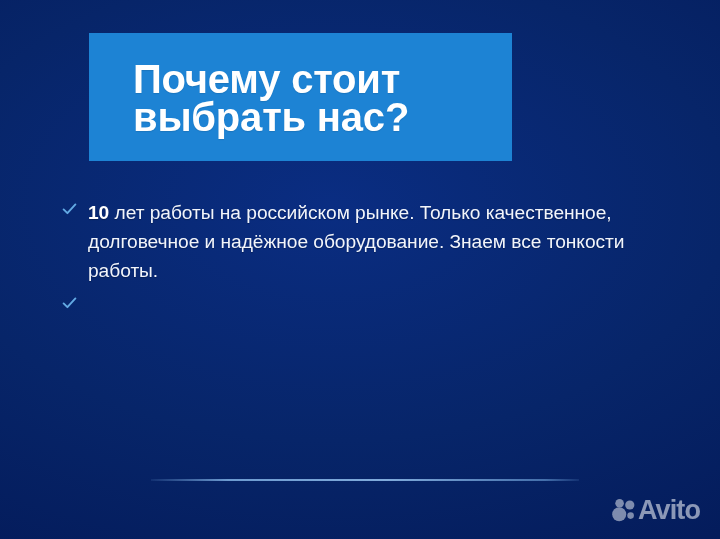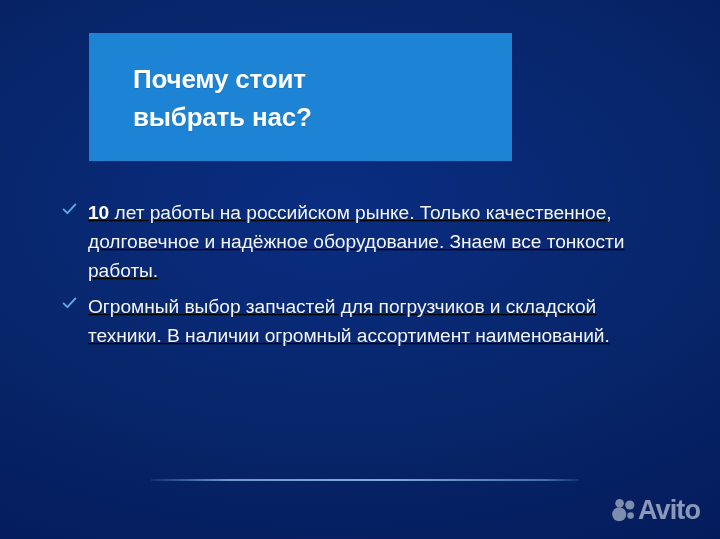--- a/index.html
+++ b/index.html
@@ -31,40 +31,39 @@
     width: 423px;
     height: 128px;
     background: #1d83d4;
     box-sizing: border-box;
   }
   #heading-text {
     position: absolute;
     left: 44px;
     top: 27px;
     color: #ffffff;
-    font-size: 26px;
+    font-size: 40px;
     font-weight: bold;
     line-height: 38px;
     letter-spacing: -0.2px;
     white-space: pre-line;
     text-shadow: 0 1px 1px rgba(0,0,0,0.10);
   }
 
   
   #bullet-list {
     position: absolute;
     left: 62px;
     top: 198px;
     width: 600px;
   }
   .bullet-item {
     position: relative;
     padding-left: 26px;
     margin-bottom: 7px;
-    text-decoration: underline;
   }
   .check-icon {
     position: absolute;
     left: 0px;
     top: 4px;
     width: 15px;
     height: 15px;
     display: block;
   }
   .check-icon svg { display: block; }
@@ -139,21 +138,20 @@
       </span>
       <span class="bullet-text"><span class="lead">10</span><span> лет работы на российском рынке. Только качественное, долговечное и надёжное оборудование. Знаем все тонкости работы.</span></span>
     </div>
 
     <div class="bullet-item">
       <span class="check-icon">
         <svg viewBox="0 0 15 15" width="15" height="15" xmlns="http://www.w3.org/2000/svg">
           <path d="M1.6 7.4 L5.4 11.2 L13.4 2.4" fill="none" stroke="#63aae4" stroke-width="1.9" stroke-linecap="round" stroke-linejoin="round"></path>
         </svg>
       </span>
-      <span class="bullet-text"><span class="lead"></span><span>Огромный выбор запчастей для погрузчиков и складской техники. В наличии огромный ассортимент наименований.</span></span>
     </div>
 
 
   </div>
 
   <div id="divider"></div>
 
   <div id="avito-watermark">
     <span>
       <svg id="avito-mark" viewBox="0 0 26 26" xmlns="http://www.w3.org/2000/svg">

